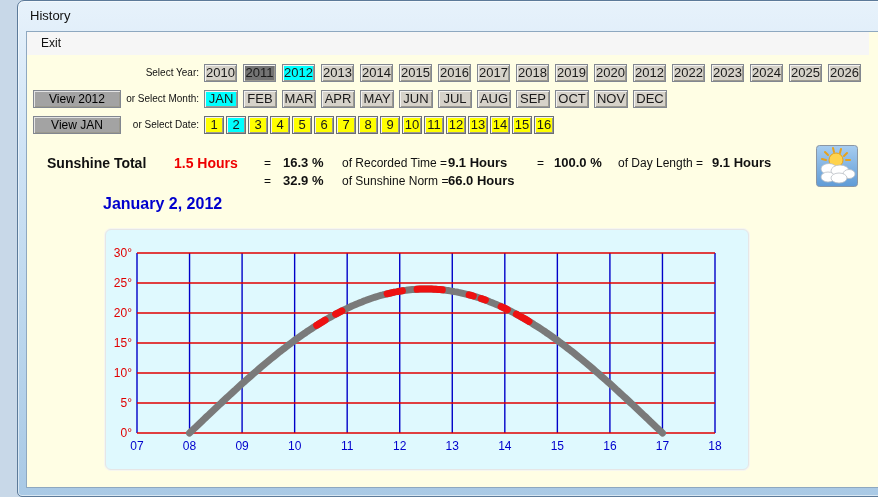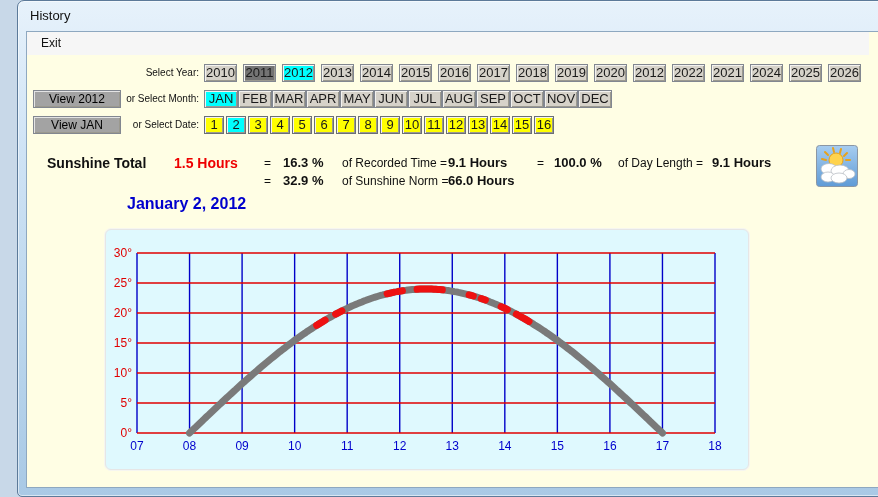--- a/index.html
+++ b/index.html
@@ -19,37 +19,37 @@
 
   .row-label{position:absolute;width:170px;text-align:right;font-size:10px;color:#111;height:18px;line-height:18px;}
   .btn{box-sizing:border-box;height:18px;line-height:16px;text-align:center;font-size:13px;color:#1a1a1a;
     background:#d6d2c9;border:1px solid #828790;
     box-shadow:inset 1px 1px 0 #f3f2ef, inset -1px -1px 0 #9b998f;cursor:pointer;}
   .btn.hl-yellow{background:#737373;}
   .btn.hl-cyan{background:#00ffff;}
   .btn-row{position:absolute;display:flex;}
   .year-row{left:177px;top:9px;gap:6px;}
   .year-row .btn{width:33px;}
-  .month-row{left:177px;top:35px;}
+  .month-row{left:177px;top:35px;gap:5px;}
   .month-row .btn{width:34px;}
   .date-row{left:177px;top:61px;gap:2px;}
   .date-row .btn{width:20px;background:#ffff00;border-color:#6a6f77;}
   .date-row .btn.hl-cyan{background:#00ffff;}
   .view-btn{position:absolute;left:6px;width:88px;height:18px;line-height:16px;background:#a3a3a3;
     border:1px solid #828790;box-shadow:inset 1px 1px 0 rgba(255,255,255,.7), inset -1px -1px 0 #9b998f;
     font-size:12px;text-align:center;box-sizing:border-box;cursor:pointer;}
 
   .sum{position:absolute;font-size:12px;color:#111;white-space:nowrap;}
   .sum.b{font-weight:bold;font-size:13px;}
   .sum.big{font-weight:bold;font-size:14px;}
   .sum.red{color:#ee0000;}
 
   .weather{position:absolute;left:789px;top:90px;width:42px;height:42px;}
 
-  .chart-title{position:absolute;left:100px;top:140px;font-size:16px;font-weight:bold;color:#0000cd;}
+  .chart-title{position:absolute;left:76px;top:140px;font-size:16px;font-weight:bold;color:#0000cd;}
   .chart-panel{position:absolute;left:78px;top:174px;width:642px;height:239px;background:#dff9fe;
     border:1px solid #e6e6e6;border-radius:6px;box-shadow:0 0 0 1px #f6f6f0;}
 </style>
 </head>
 <body>
 
 <div class="window">
   <div class="titlebar">
     <span class="title">History</span>
   </div>
@@ -67,21 +67,21 @@
           <div class="btn">2013</div>
           <div class="btn">2014</div>
           <div class="btn">2015</div>
           <div class="btn">2016</div>
           <div class="btn">2017</div>
           <div class="btn">2018</div>
           <div class="btn">2019</div>
           <div class="btn">2020</div>
           <div class="btn">2012</div>
           <div class="btn">2022</div>
-          <div class="btn">2021</div>
+          <div class="btn">2023</div>
           <div class="btn">2024</div>
           <div class="btn">2025</div>
           <div class="btn">2026</div>
         </div>
 
       <div class="view-btn" style="top:35px;">View 2012</div>
       <div class="row-label" style="left:2px;top:35px;">or Select Month:</div>
       <div class="btn-row month-row">
           <div class="btn hl-cyan">JAN</div>
           <div class="btn">FEB</div>

